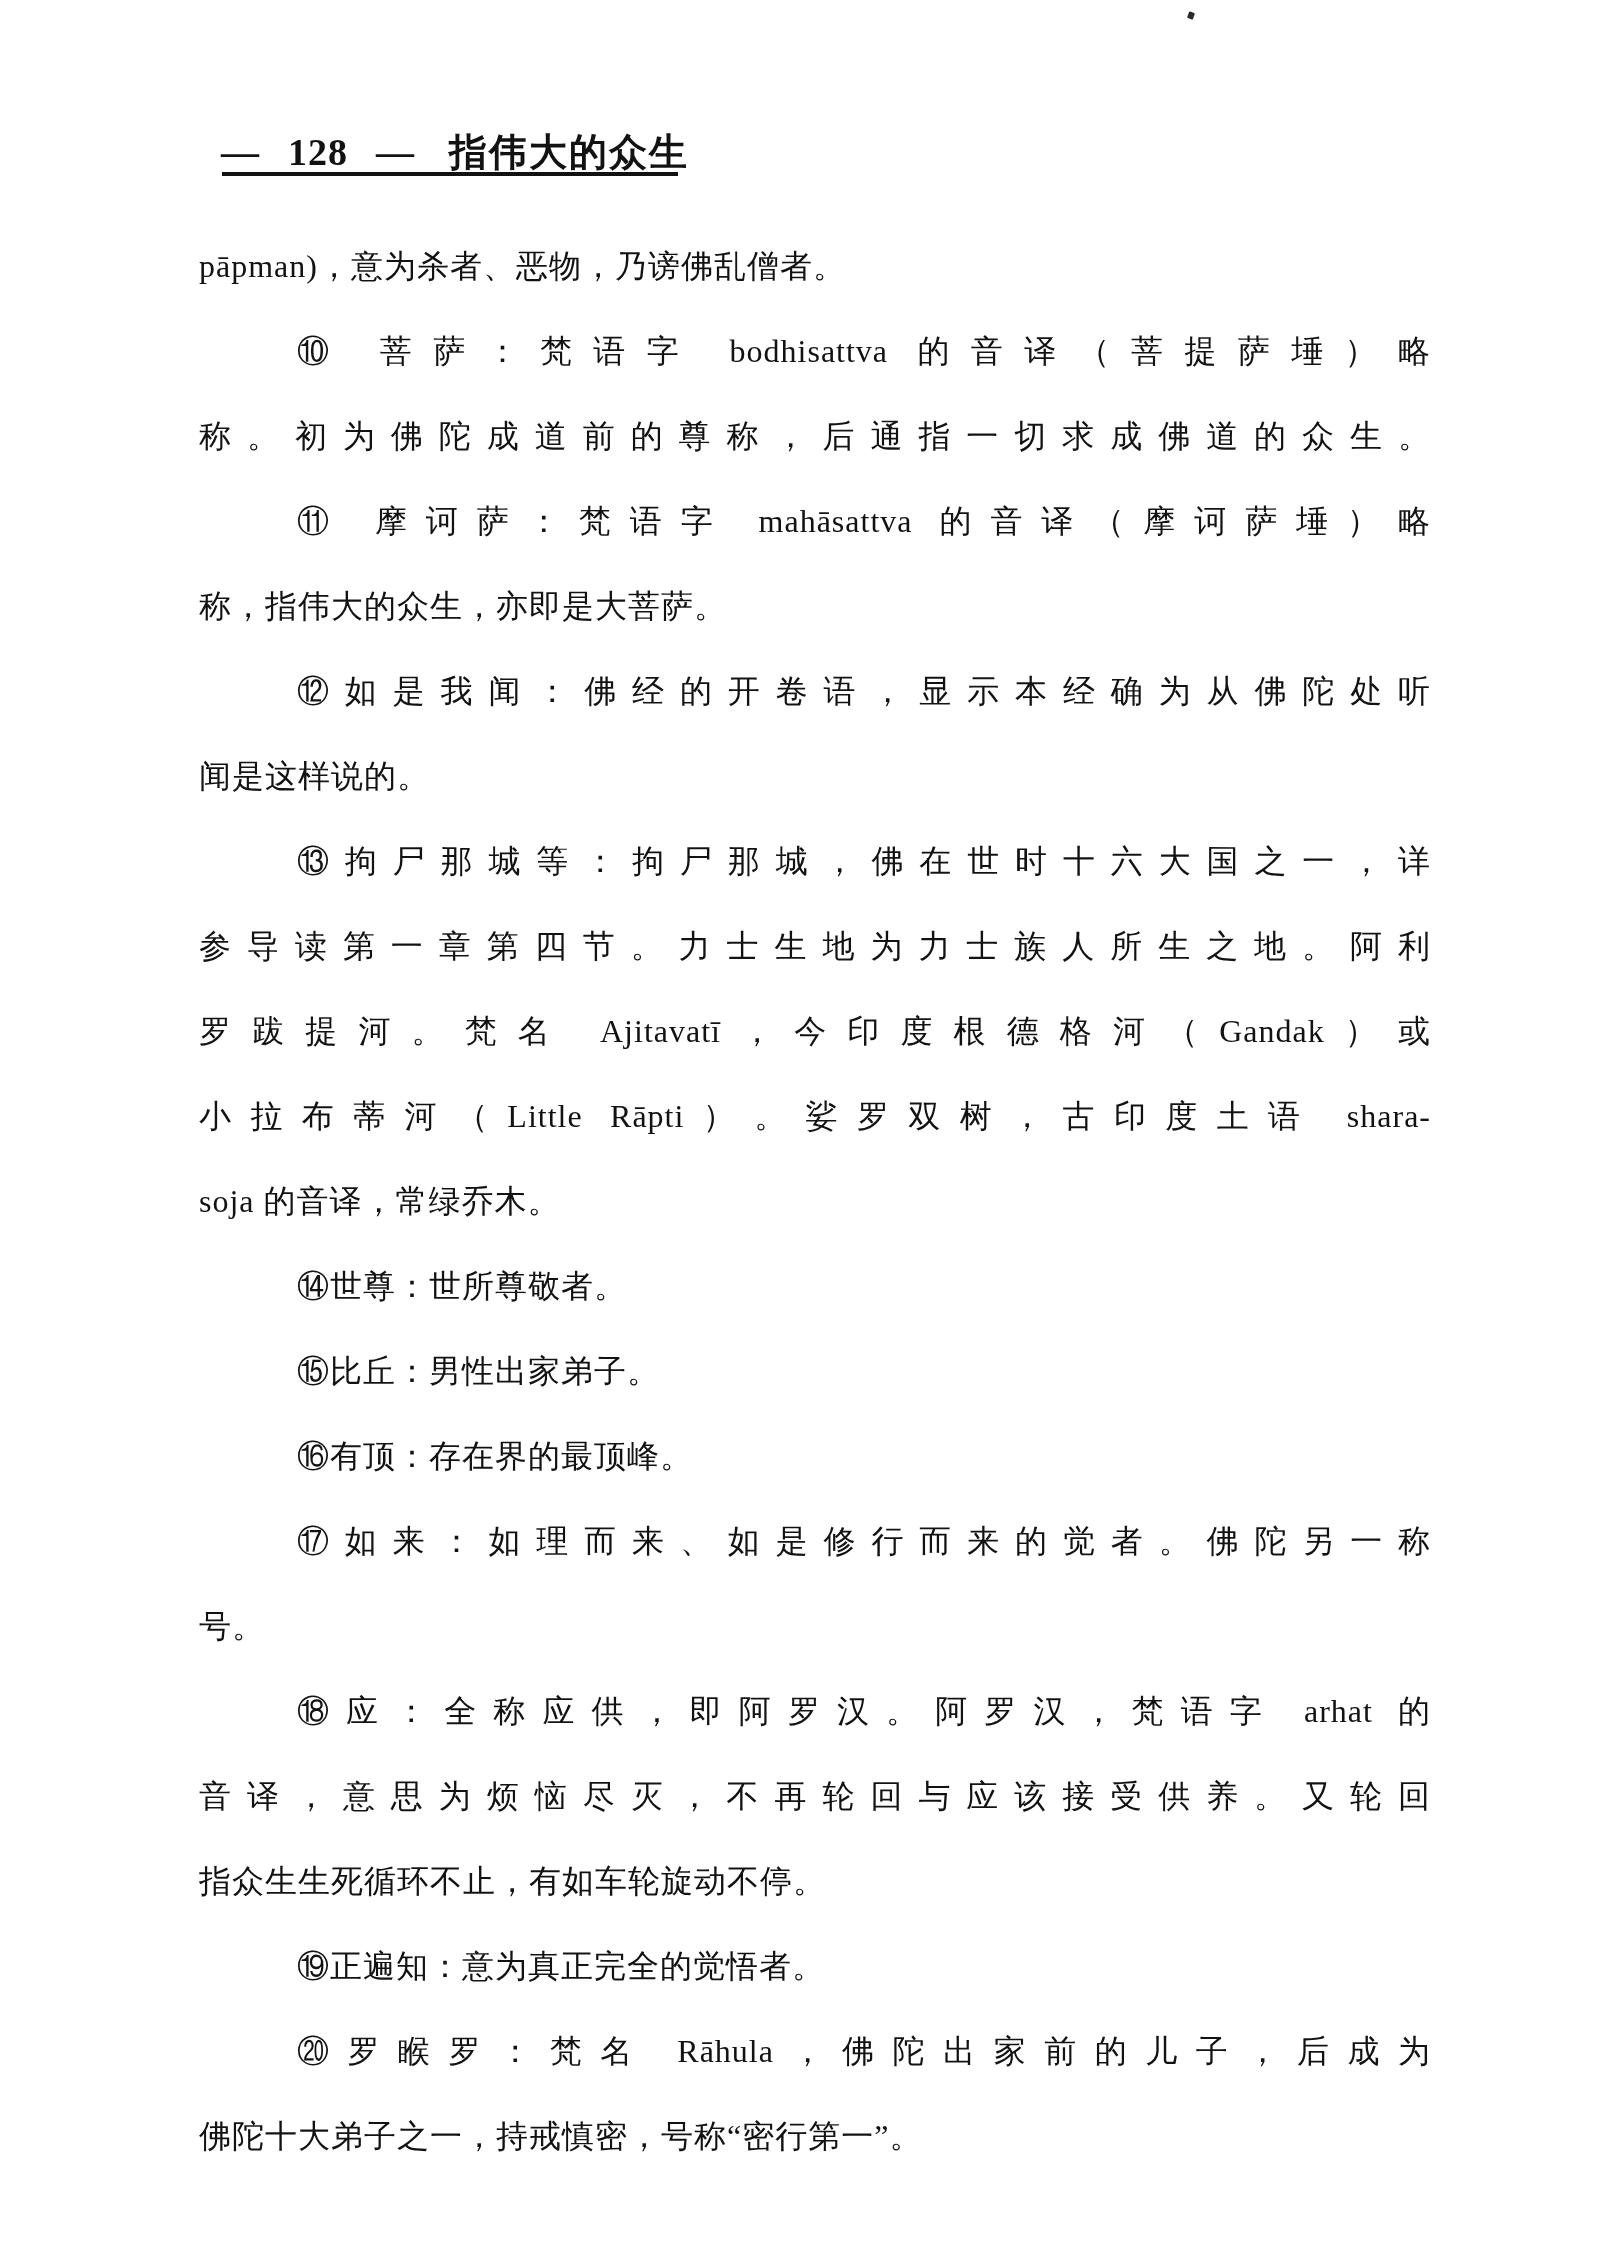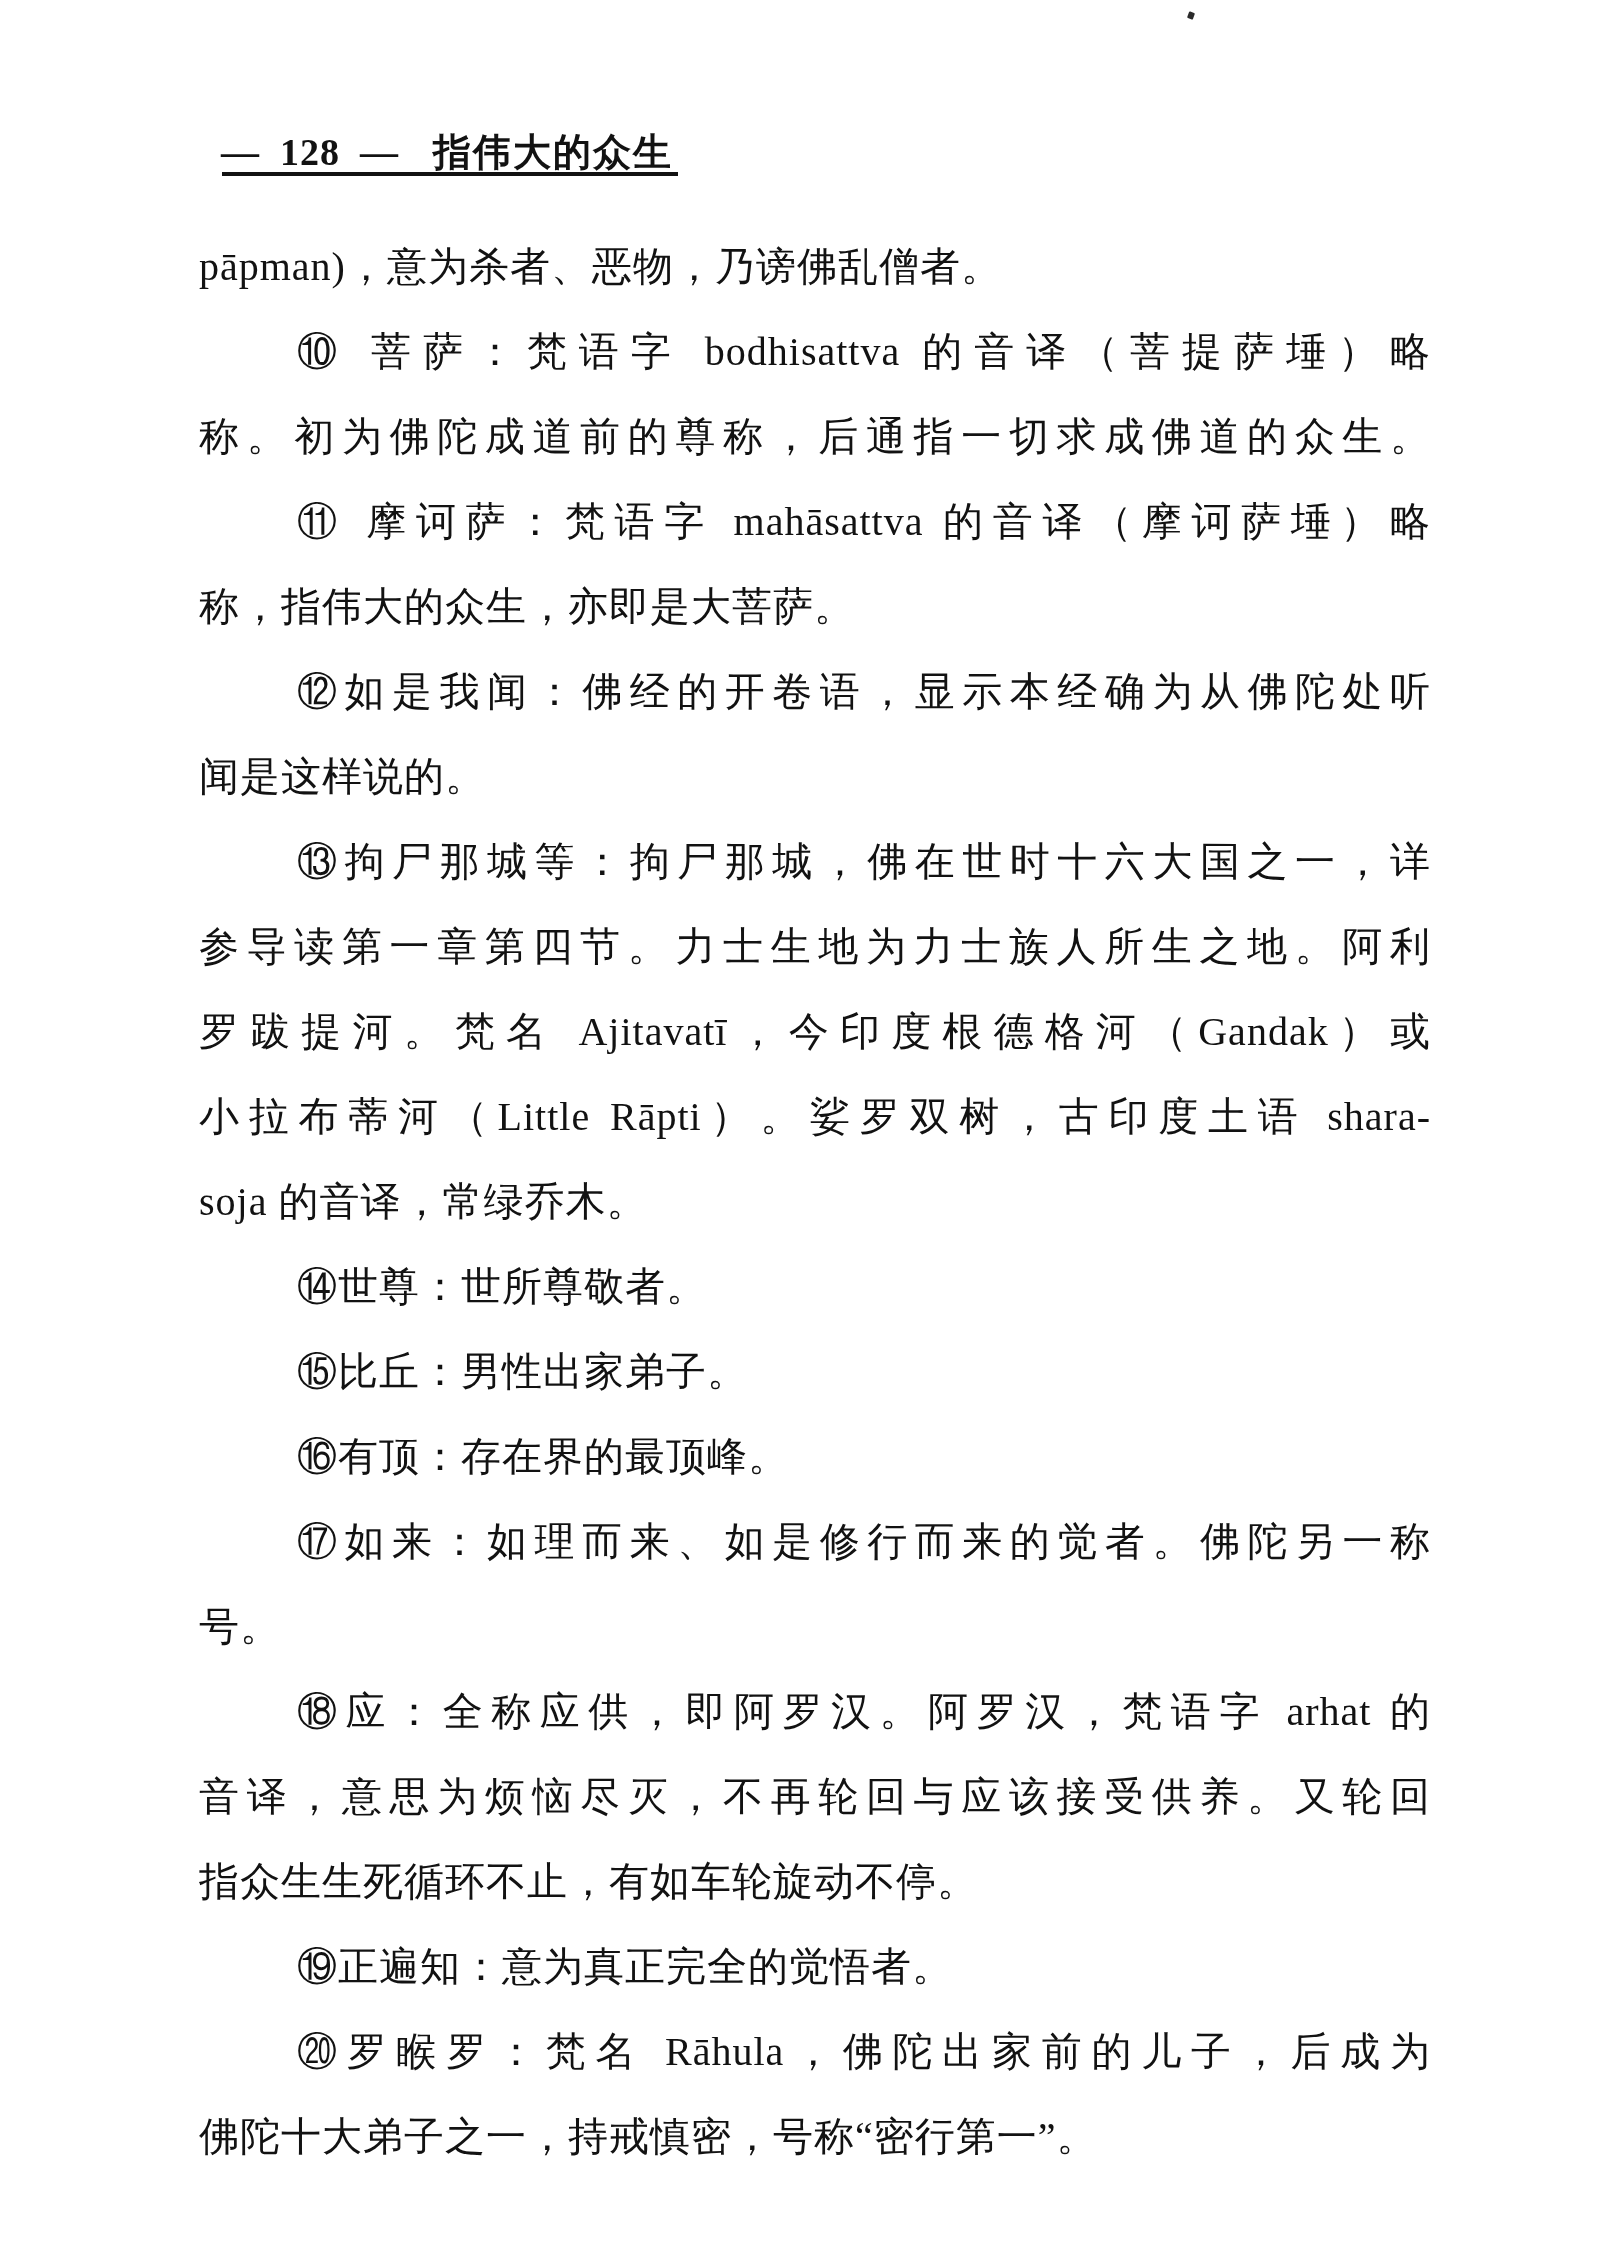--- a/index.html
+++ b/index.html
@@ -29,37 +29,37 @@
     left: 221px;
     top: 127px;
     display: flex;
     align-items: baseline;
     font-size: 38px;
     font-weight: bold;
     letter-spacing: 1px;
     white-space: nowrap;
   }
   .header .dash { font-weight: bold; }
-  .header .page-num { margin: 0 20px; font-family: "Liberation Serif", "DejaVu Serif", serif; }
+  .header .page-num { margin: 0 28px; font-family: "Liberation Serif", "DejaVu Serif", serif; }
   .header .title { margin-left: 34px; letter-spacing: 2px; }
   .header-rule {
     position: absolute;
     left: 222px;
     top: 172px;
     width: 456px;
     height: 4px;
     background: #121212;
   }
   
   .body-text {
     position: absolute;
     left: 199px;
     top: 224px;
     width: 1232px;
-    font-size: 40px;
+    font-size: 32px;
     letter-spacing: 1px;
   }
   .line {
     height: 85px;
     line-height: 85px;
     white-space: nowrap;
     overflow: visible;
   }
   .line.justify {
     white-space: normal;

